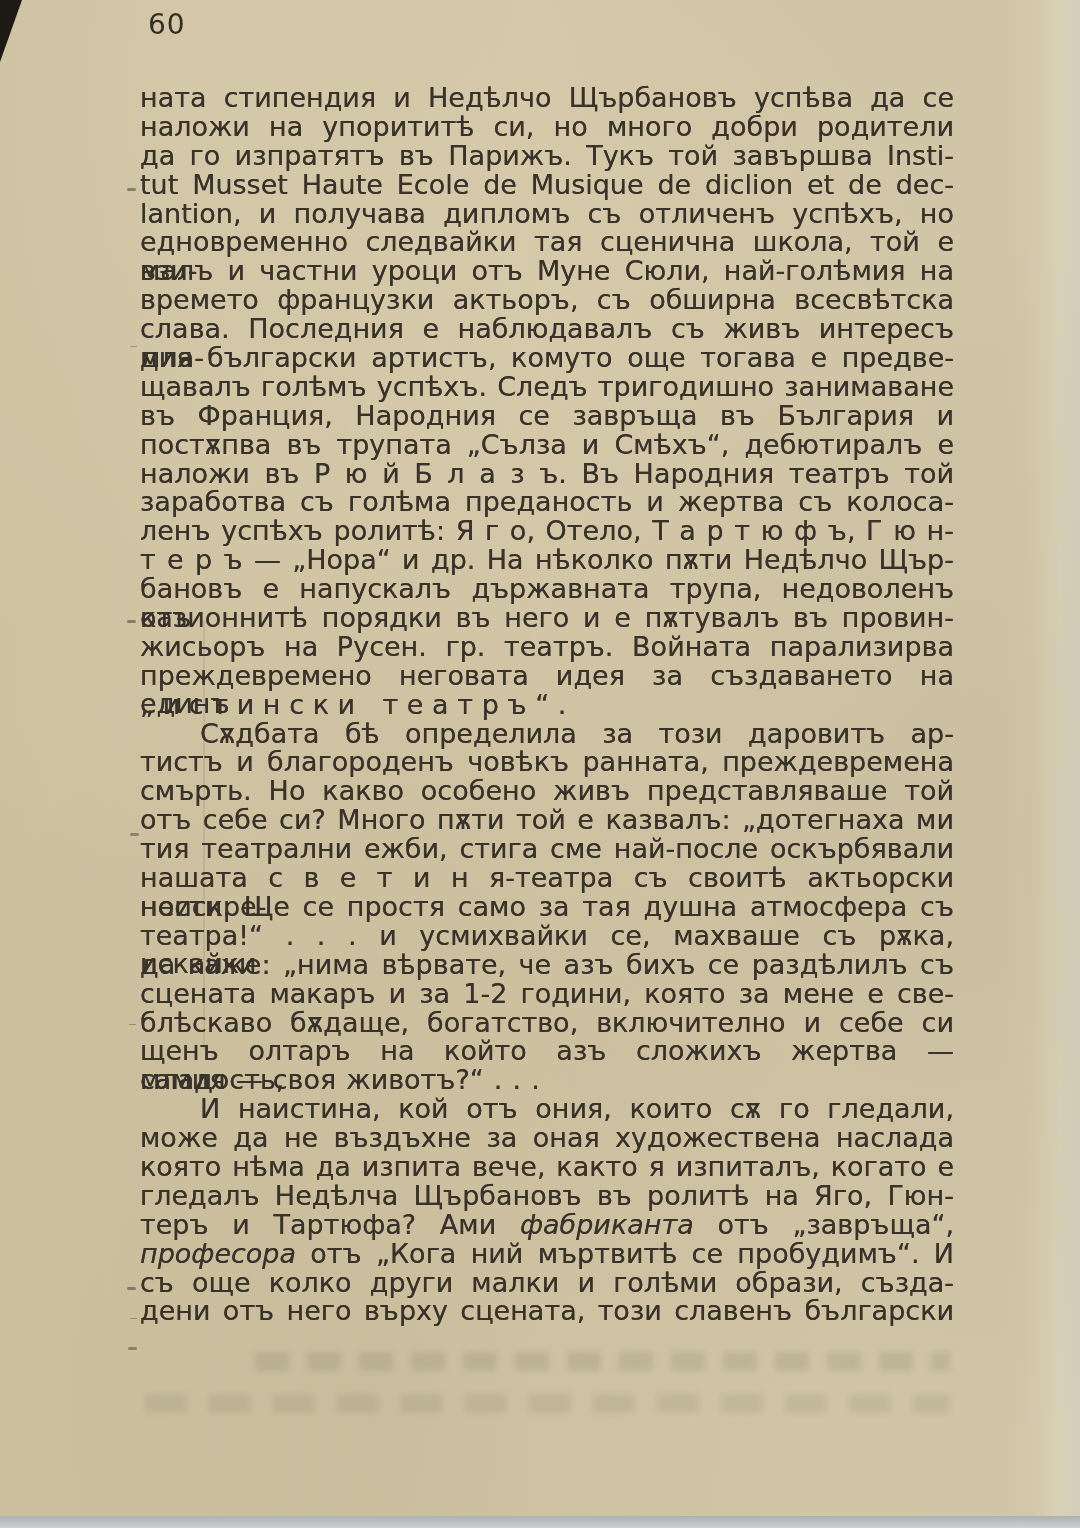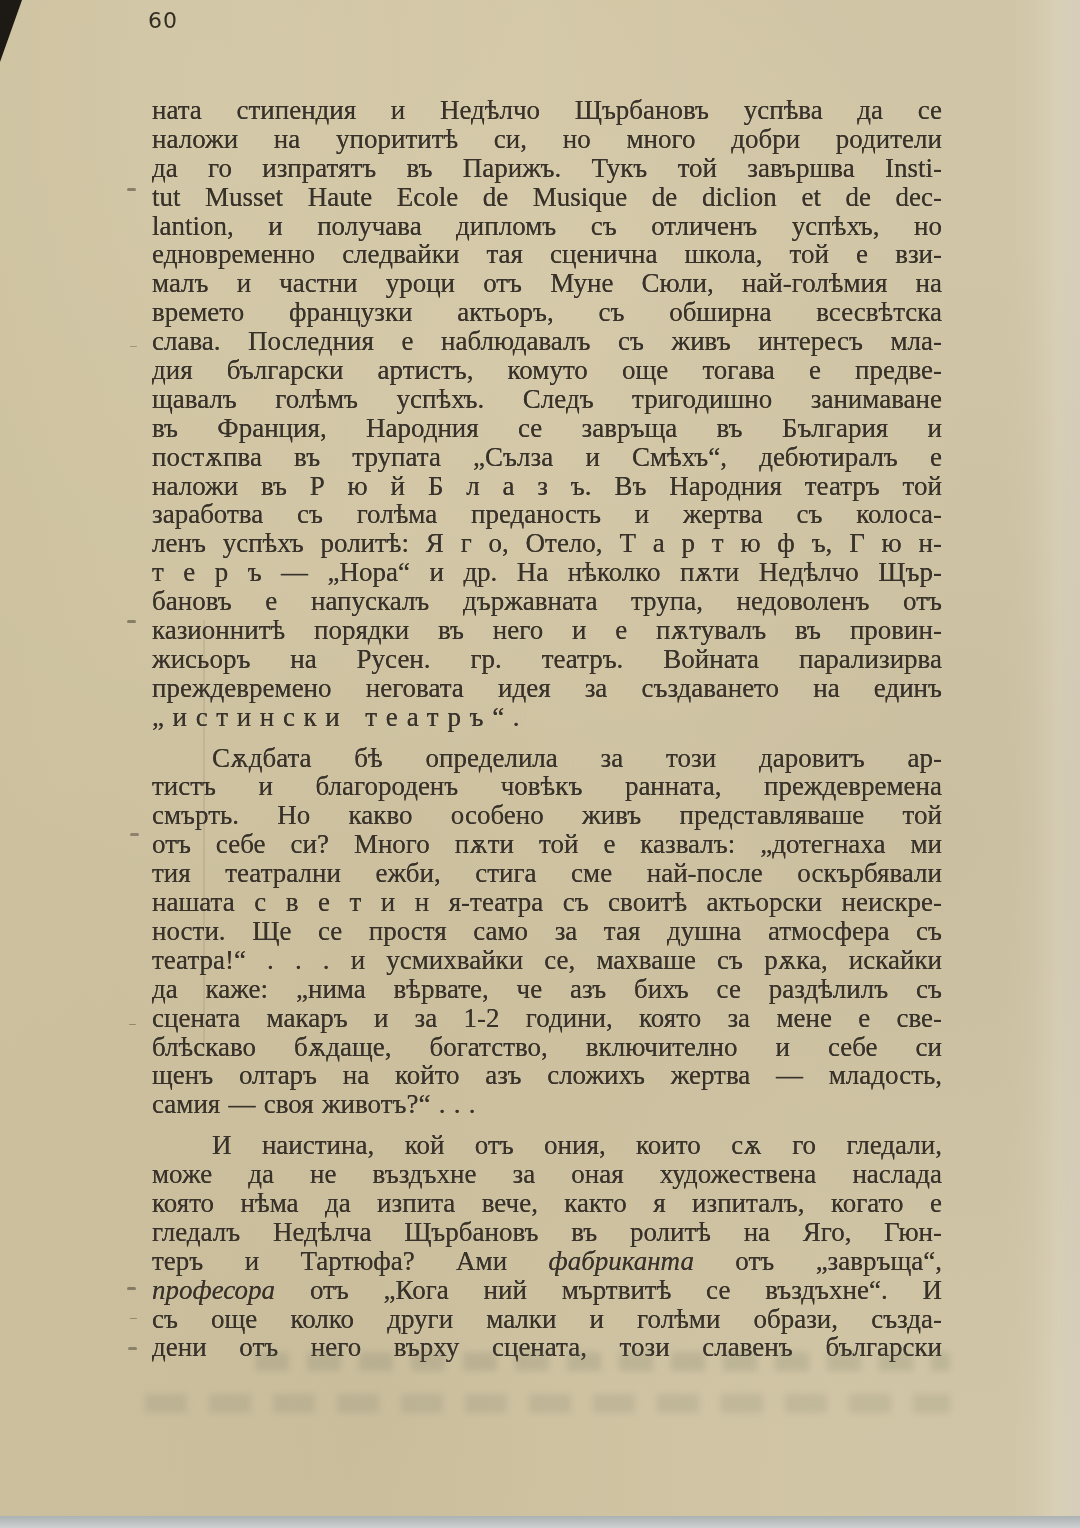--- a/index.html
+++ b/index.html
@@ -10,25 +10,25 @@
     color:#38322a;
     background:
       radial-gradient(ellipse at 18% 6%, rgba(255,250,228,.10), transparent 42%),
       radial-gradient(ellipse at 82% 55%, rgba(118,104,70,.07), transparent 52%),
       radial-gradient(ellipse at 35% 92%, rgba(118,108,78,.08), transparent 46%),
       radial-gradient(ellipse at 60% 30%, rgba(255,248,225,.06), transparent 40%),
       linear-gradient(90deg,#ccc09e 0%,#d2c6a5 50%,#d0c5a6 93%,#d7ccb2 100%);
   }
   .page-number{
     position:absolute;left:148px;top:8px;
-    font-size:22px;line-height:1.2;color:#332d23;
+    font-size:28px;line-height:1.2;color:#332d23;
     letter-spacing:1px;
   }
   .text-block{position:absolute;left:140px;top:84px;width:814px;}
-  .para{margin:12px;font-family:Liberation Serif, serif;}
+  .para{margin:0;}
   .line{
     height:28.9px;line-height:28.6px;font-size:27px;
     text-align:justify;text-align-last:justify;
     word-spacing:1.5px;
     text-shadow:0 0 .4px rgba(56,50,42,.85);
   }
   .line.endline{text-align-last:left;}
   .line.indent{padding-left:60px;}
   .it{font-style:italic;}
   .spaced{letter-spacing:.32em;}
@@ -119,21 +119,21 @@
         <div class="line"><span>блѣскаво бѫдаще, богатство, включително и себе си</span></div>
         <div class="line"><span>щенъ олтаръ на който азъ сложихъ жертва — младость,</span></div>
         <div class="line endline"><span>самия — своя животъ?“ . . .</span></div>
       </div>
       <div class="para">
         <div class="line indent"><span>И наистина, кой отъ ония, които сѫ го гледали,</span></div>
         <div class="line"><span>може да не въздъхне за оная художествена наслада</span></div>
         <div class="line"><span>която нѣма да изпита вече, както я изпиталъ, когато е</span></div>
         <div class="line"><span>гледалъ Недѣлча Щърбановъ въ ролитѣ на Яго, Гюн-</span></div>
         <div class="line"><span>теръ и Тартюфа? Ами </span><span class="it">фабриканта</span><span> отъ „завръща“,</span></div>
-        <div class="line"><span class="it">професора</span><span> отъ „Кога ний мъртвитѣ се въздъхне“. И</span></div>
+        <div class="line"><span class="it">професора</span><span> отъ „Кога ний мъртвитѣ се пробудимъ“. И</span></div>
         <div class="line"><span>съ още колко други малки и голѣми образи, създа-</span></div>
         <div class="line"><span>дени отъ него върху сцената, този славенъ български</span></div>
       </div>
     </div>
   <div class="bleed bleed1"></div>
   <div class="bleed bleed2"></div>
   <div class="bottom-band"></div>
 </div>
 
 </body></html>

